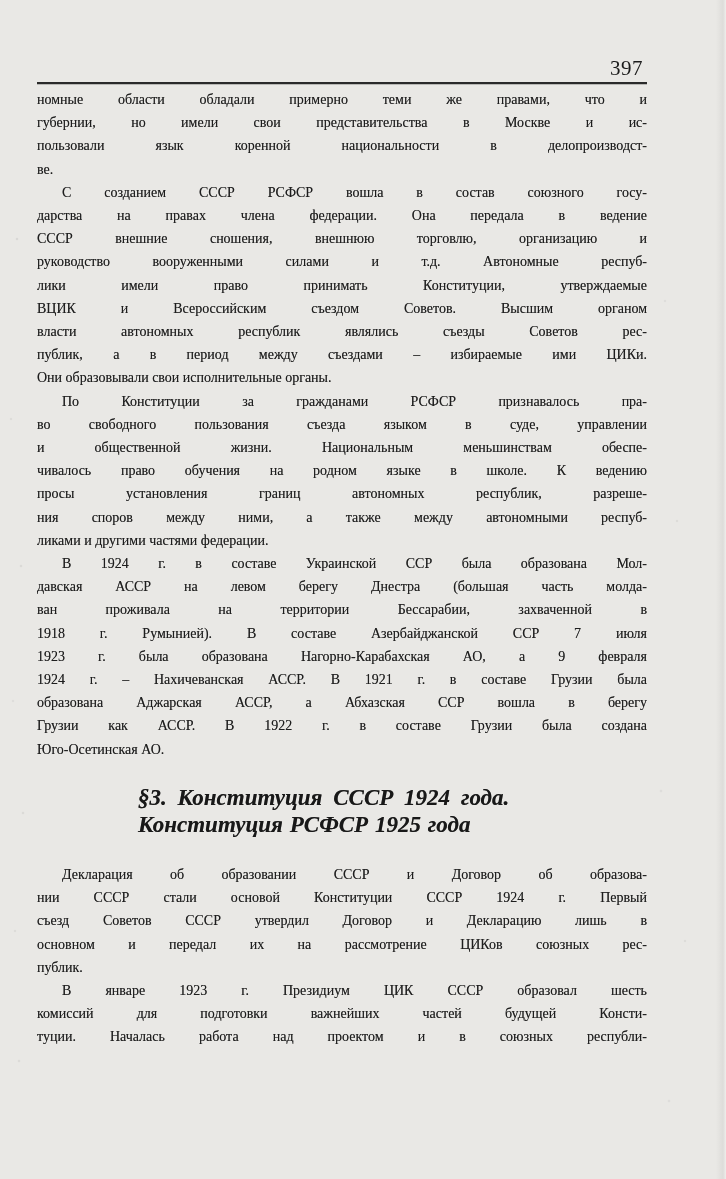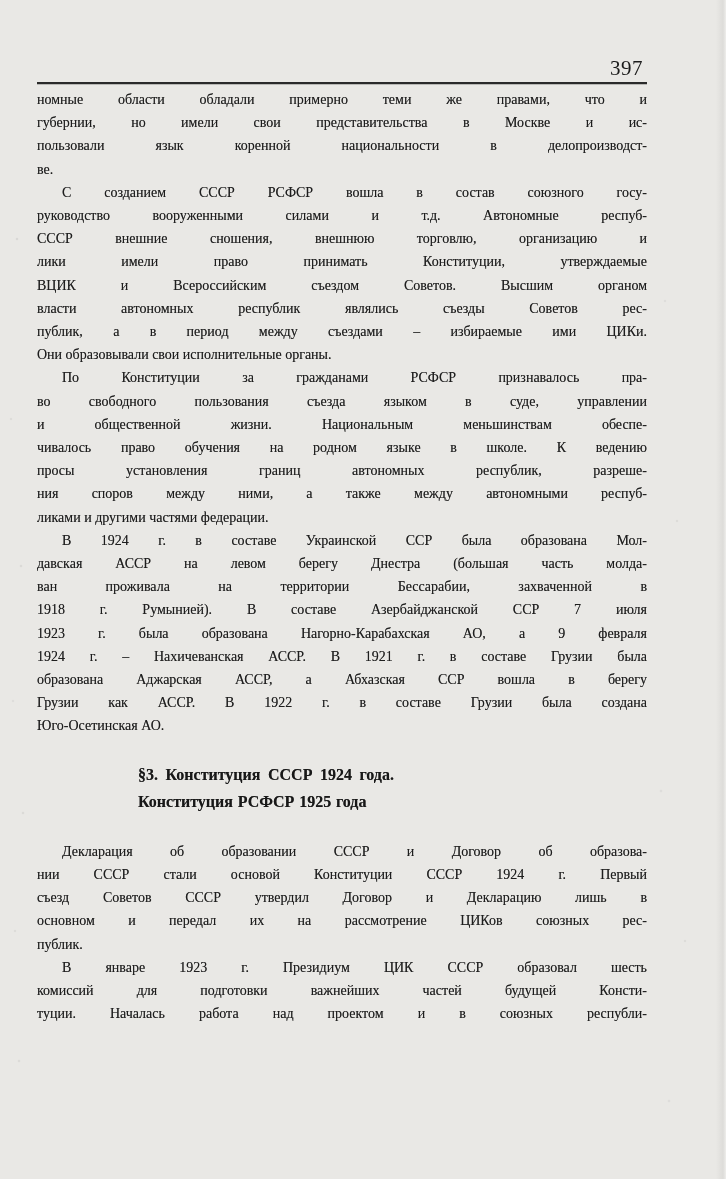--- a/index.html
+++ b/index.html
@@ -76,22 +76,23 @@
     text-align: justify;
     text-align-last: justify;
     color: var(--ink, #1e1e1e);
     text-shadow: 0 0 0.4px rgba(30,30,30,0.55);
     white-space: normal;
   }
   .para .line.first-indent { text-indent: 25px; }
   .para .line.last-left { text-align-last: left; }
   .heading {
     margin: 23px 0 25px 101px;
-    font-size: 16px;
+    font-size: 23px;
     font-weight: bold;
+    font-style: italic;
     line-height: 27px;
     color: #181818;
     text-shadow: 0 0 0.4px rgba(20,20,20,0.55);
   }
   .heading .hline-0 { word-spacing: 0.22em; }
   .heading .hline-1 { word-spacing: 0.05em; }
 </style>
 </head>
 <body>
 
@@ -102,22 +103,23 @@
     <div class="rule"></div>
     <div class="blocks" id="blocks">
         <div class="para">
           <div class="line">номные области обладали примерно теми же правами, что и</div>
           <div class="line">губернии, но имели свои представительства в Москве и ис-</div>
           <div class="line">пользовали язык коренной национальности в делопроизводст-</div>
           <div class="line last-left">ве.</div>
         </div>
         <div class="para">
           <div class="line first-indent">С созданием СССР РСФСР вошла в состав союзного госу-</div>
+          <div class="line">дарства на правах члена федерации. Она передала в ведение</div>
+          <div class="line">СССР внешние сношения, внешнюю торговлю, организацию и</div>
           <div class="line">руководство вооруженными силами и т.д. Автономные респуб-</div>
-          <div class="line">СССР внешние сношения, внешнюю торговлю, организацию и</div>
           <div class="line">лики имели право принимать Конституции, утверждаемые</div>
           <div class="line">ВЦИК и Всероссийским съездом Советов. Высшим органом</div>
           <div class="line">власти автономных республик являлись съезды Советов рес-</div>
           <div class="line">публик, а в период между съездами – избираемые ими ЦИКи.</div>
           <div class="line last-left">Они образовывали свои исполнительные органы.</div>
         </div>
         <div class="para">
           <div class="line first-indent">По Конституции за гражданами РСФСР признавалось пра-</div>
           <div class="line">во свободного пользования съезда языком в суде, управлении</div>
           <div class="line">и общественной жизни. Национальным меньшинствам обеспе-</div>

